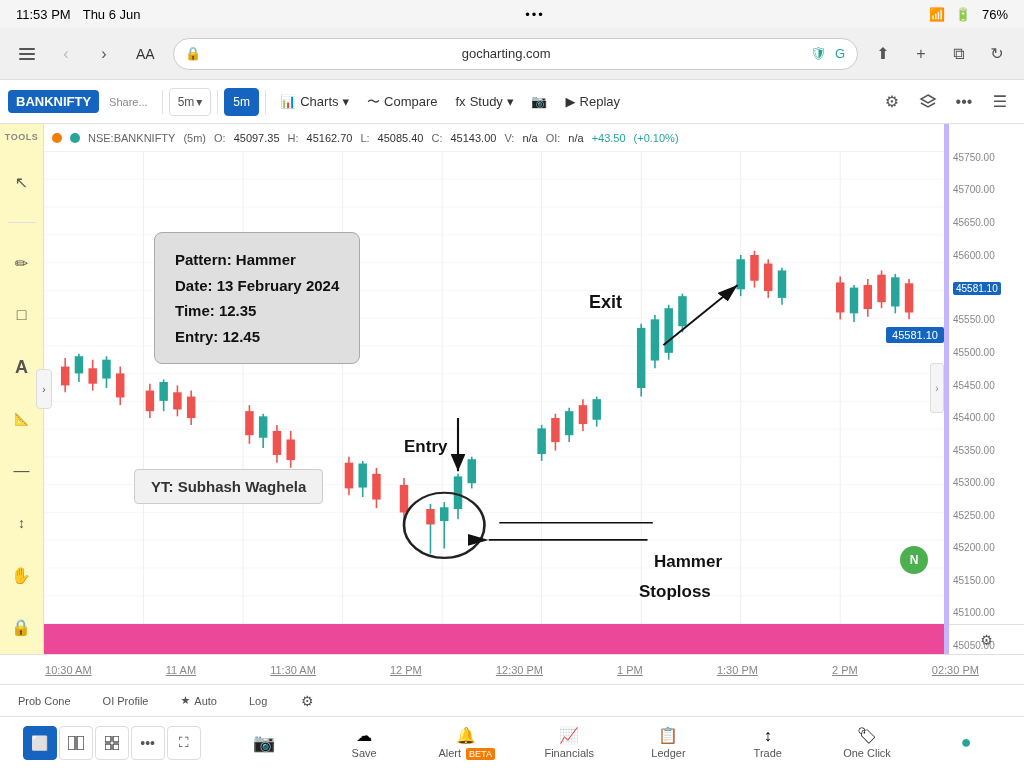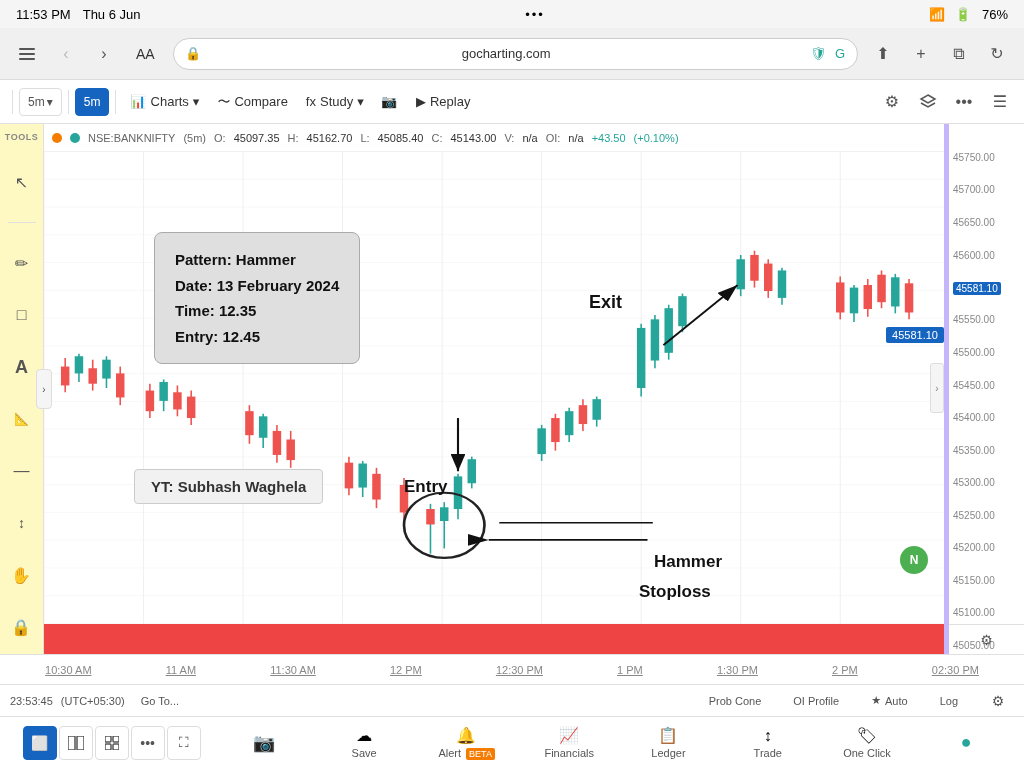--- a/index.html
+++ b/index.html
@@ -80,21 +80,21 @@
     .tool-separator { width: 28px; height: 1px; background: #e0e0e0; margin: 4px 0; }
     .expand-arrow {
       width: 16px; height: 40px; background: #f5f5f5; border: 1px solid #ddd;
       position: absolute; right: -8px; top: 50%; transform: translateY(-50%);
       display: flex; align-items: center; justify-content: center; cursor: pointer;
       border-radius: 4px; font-size: 10px; color: #555; z-index: 10;
     }
     .tools-wrapper { position: relative; }
 
     
-    .chart-main { flex: 1; background: #ef4444; position: relative; overflow: hidden; }
+    .chart-main { flex: 1; background: #ec4899; position: relative; overflow: hidden; }
 
     
     .price-axis {
       width: 80px; background: #fff; border-left: 5px solid #c4b5fd;
       display: flex; flex-direction: column; position: relative;
     }
 
     
     .chart-info-bar {
       height: 28px; background: #fff; display: flex; align-items: center; padding: 0 8px; gap: 8px;
@@ -209,20 +209,26 @@
     <button class="browser-action-btn">⬆</button>
     <button class="browser-action-btn">+</button>
     <button class="browser-action-btn">⧉</button>
     <button class="browser-action-btn">↻</button>
   </div>
 </div>
 
 <div class="app-container">
 
   <div class="toolbar">
+    <div style="display:flex;align-items:center;gap:2px;">
+      <div class="symbol-badge">
+        <span>BANKNIFTY</span>
+      </div>
+      <button class="toolbar-btn" style="font-size:11px;color:#888;">Share...</button>
+    </div>
     <div class="toolbar-divider"></div>
     <button class="timeframe-btn">
       <span>5m</span>
       <span>▾</span>
     </button>
     <div class="toolbar-divider"></div>
     <button class="timeframe-btn selected">
       <span>5m</span>
     </button>
     <div class="toolbar-divider"></div>
@@ -475,21 +481,21 @@
           <p>
             <span>Pattern: Hammer</span><br>
             <span>Date: 13 February 2024</span><br>
             <span>Time: 12.35</span><br>
             <span>Entry: 12.45</span>
           </p>
         </div>
 
         <div class="chart-label" style="top: 140px; left: 545px; font-size: 18px; font-weight: 800;">Exit</div>
 
-        <div class="chart-label" style="top: 285px; left: 360px; font-size: 17px; font-weight: 800; margin-top: 40px;">Entry</div>
+        <div class="chart-label" style="top: 285px; left: 360px; font-size: 17px; font-weight: 800;">Entry</div>
 
         <div class="chart-label" style="top: 400px; left: 610px; font-size: 17px; font-weight: 800;">Hammer</div>
 
         <div class="chart-label" style="top: 430px; left: 595px; font-size: 17px; font-weight: 800;">Stoploss</div>
 
         <div class="yt-label">YT: Subhash Waghela</div>
 
         <div class="price-label-badge" style="top: 175px;">45581.10</div>
 
         <div style="position:absolute; right:0; top:50%; transform:translateY(-50%); 
@@ -540,27 +546,20 @@
       <span>12 PM</span>
       <span>12:30 PM</span>
       <span>1 PM</span>
       <span>1:30 PM</span>
       <span>2 PM</span>
       <span>02:30 PM</span>
     </div>
   </div>
 
   <div class="bottom-bar">
-    <div class="bottom-bar-left">
-      <span>23:53:45</span>
-      <span>(UTC+05:30)</span>
-      <button class="bottom-status-btn">
-        <span>Go To...</span>
-      </button>
-    </div>
     <div class="bottom-bar-right">
       <button class="bottom-status-btn">
         <span>Prob Cone</span>
       </button>
       <button class="bottom-status-btn">
         <span>OI Profile</span>
       </button>
       <button class="bottom-status-btn">
         <span>★</span>
         <span>Auto</span>

